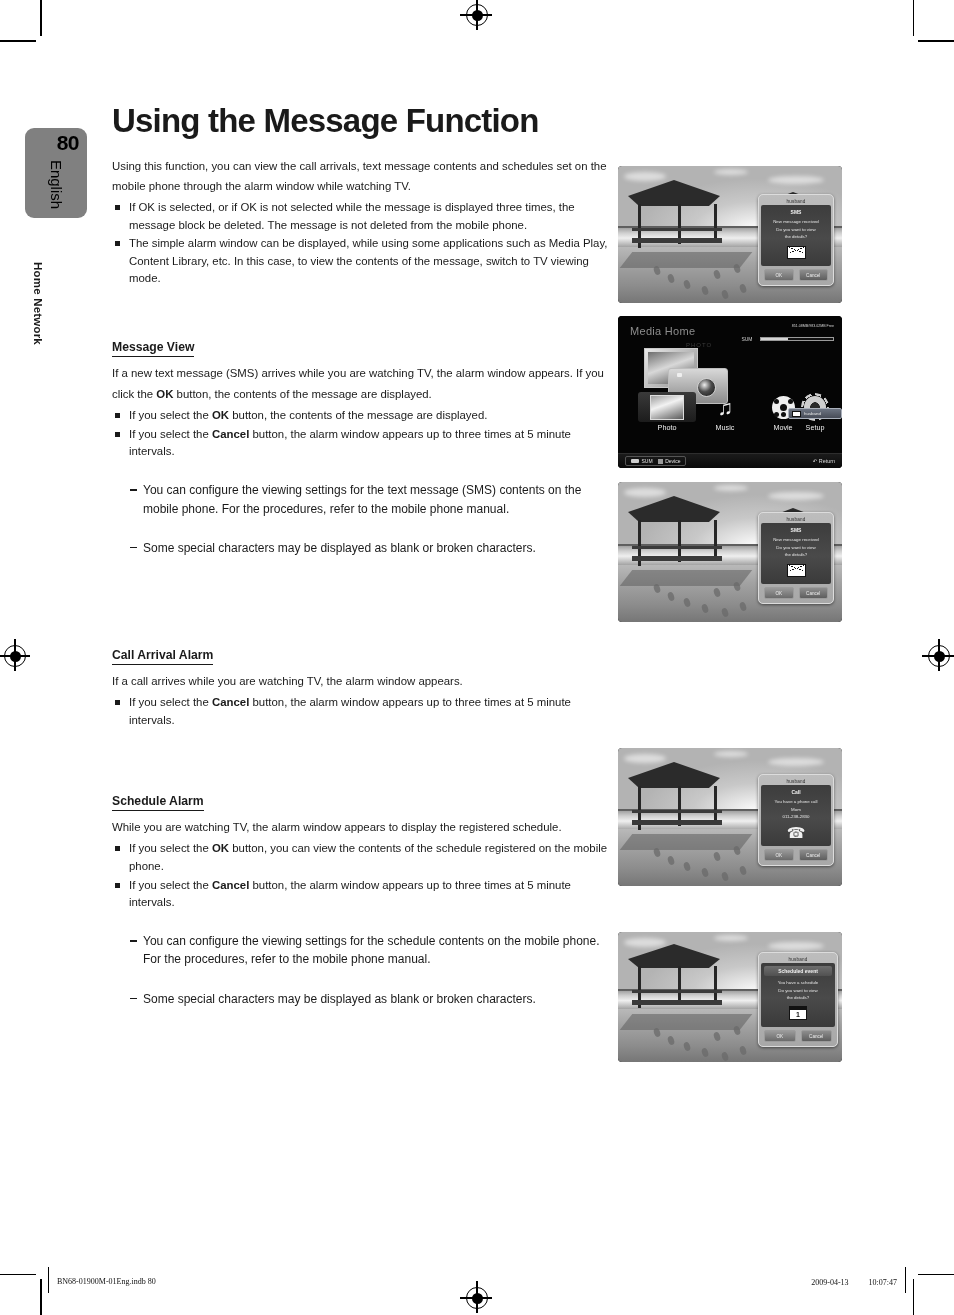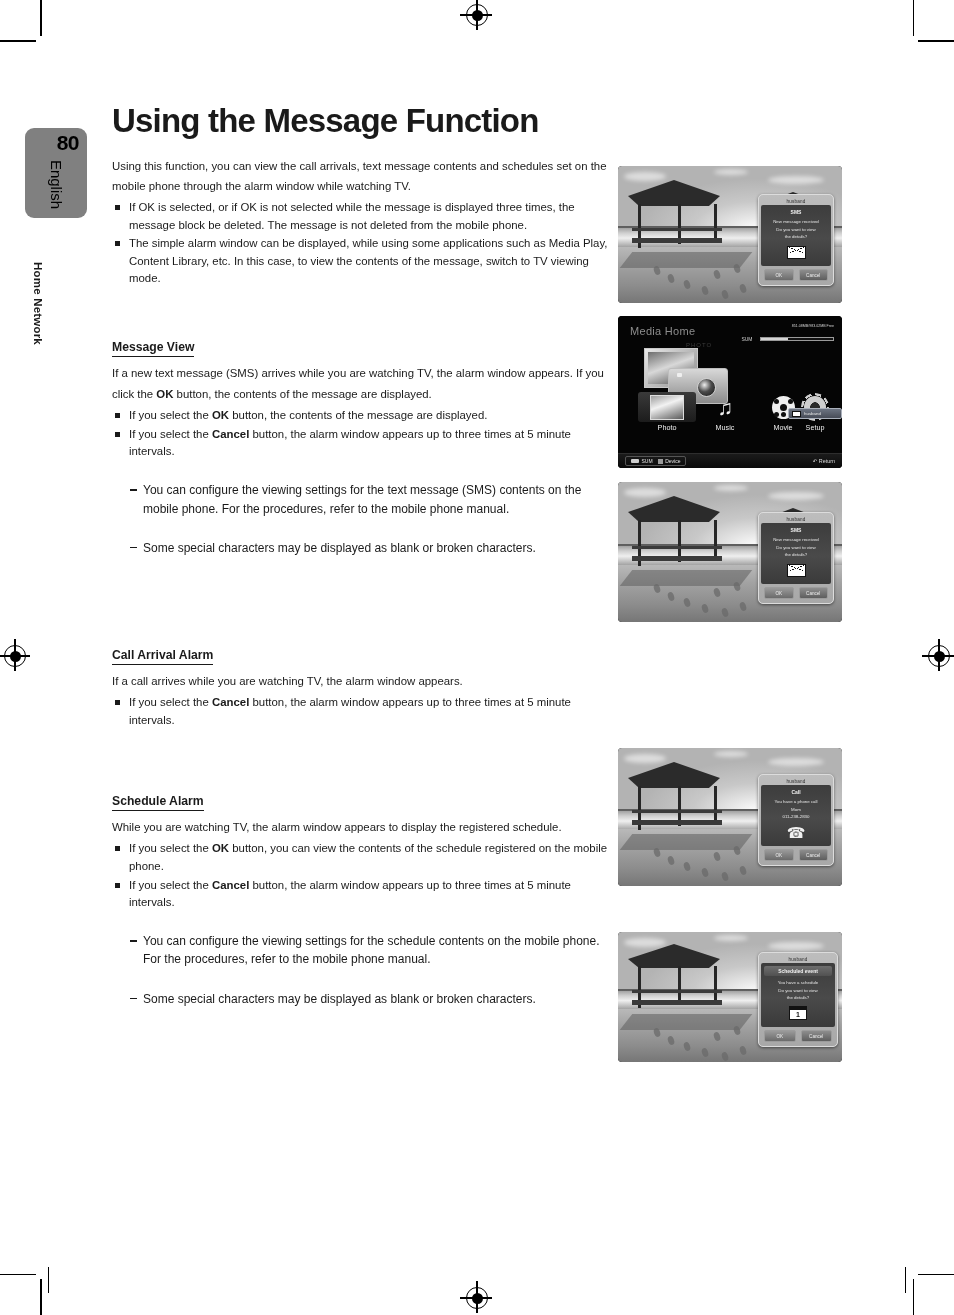--- a/index.html
+++ b/index.html
@@ -654,14 +654,18 @@
       </div>
       <div class="dlg-btns">
         <div class="dlg-btn ok">OK</div>
         <div class="dlg-btn">Cancel</div>
       </div>
     </div>
   </div>
 
   <div class="rule" style="left:48px;  bottom:22px; width:1px; height:26px;"></div>
   <div class="rule" style="right:48px; bottom:22px; width:1px; height:26px;"></div>
+  <div class="footer">
+    <div class="left">BN68-01900M-01Eng.indb   80</div>
+    <div class="right">2009-04-13   　　 10:07:47</div>
+  </div>
 
 </div>
 
 </body></html>

